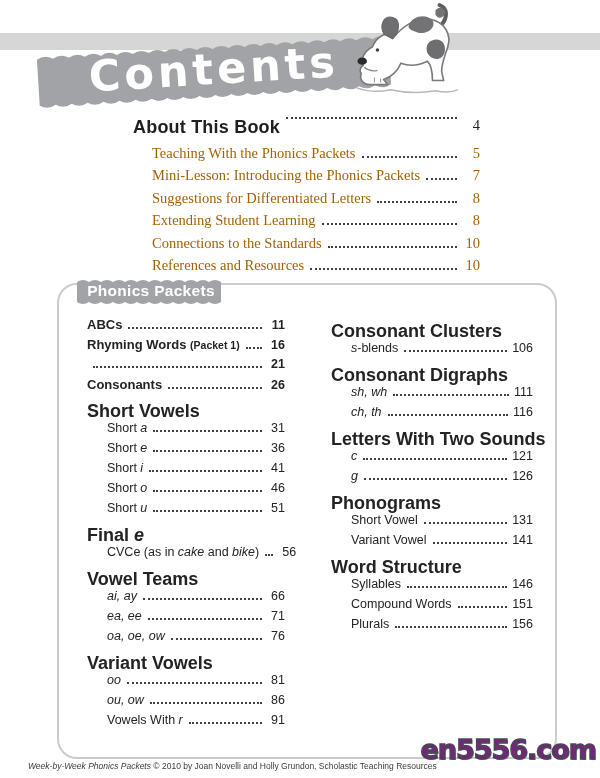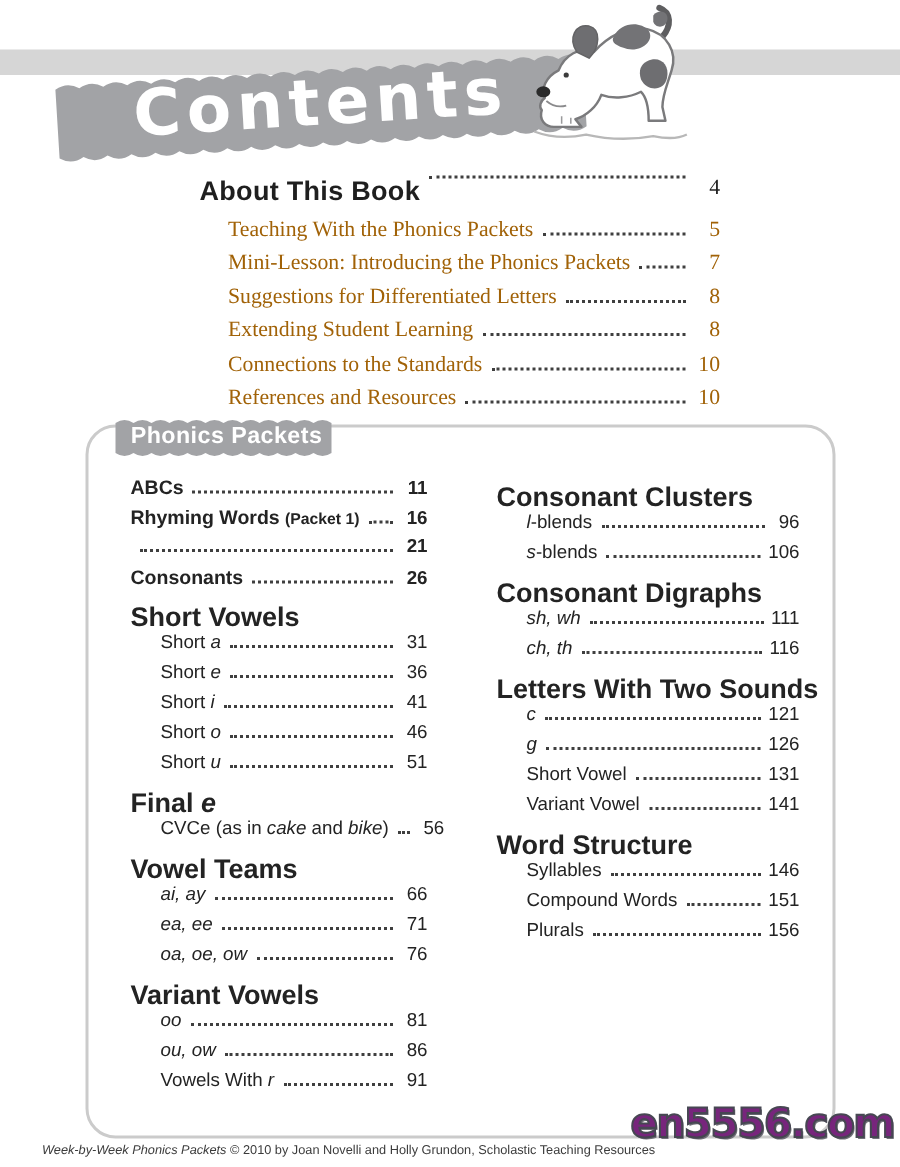--- a/index.html
+++ b/index.html
@@ -227,25 +227,20 @@
           <span class="label"><span>Vowels With </span><span class="it">r</span></span>
           <span class="leader"></span>
           <span class="page-num">91</span>
         </div>
       </div>
     <div class="col col-right">
         <div class="row heading">
           <span class="label"><span>Consonant Clusters</span></span>
         </div>
         <div class="row sub">
-          <span class="label"><span class="it">l</span><span>-blends</span></span>
-          <span class="leader"></span>
-          <span class="page-num">96</span>
-        </div>
-        <div class="row sub">
           <span class="label"><span class="it">s</span><span>-blends</span></span>
           <span class="leader"></span>
           <span class="page-num">106</span>
         </div>
         <div class="row heading">
           <span class="label"><span>Consonant Digraphs</span></span>
         </div>
         <div class="row sub">
           <span class="label"><span class="it">sh, wh</span></span>
           <span class="leader"></span>
@@ -261,20 +256,23 @@
         </div>
         <div class="row sub">
           <span class="label"><span class="it">c</span></span>
           <span class="leader"></span>
           <span class="page-num">121</span>
         </div>
         <div class="row sub">
           <span class="label"><span class="it">g</span></span>
           <span class="leader"></span>
           <span class="page-num">126</span>
+        </div>
+        <div class="row heading">
+          <span class="label"><span>Phonograms</span></span>
         </div>
         <div class="row sub">
           <span class="label"><span>Short Vowel</span></span>
           <span class="leader"></span>
           <span class="page-num">131</span>
         </div>
         <div class="row sub">
           <span class="label"><span>Variant Vowel</span></span>
           <span class="leader"></span>
           <span class="page-num">141</span>

